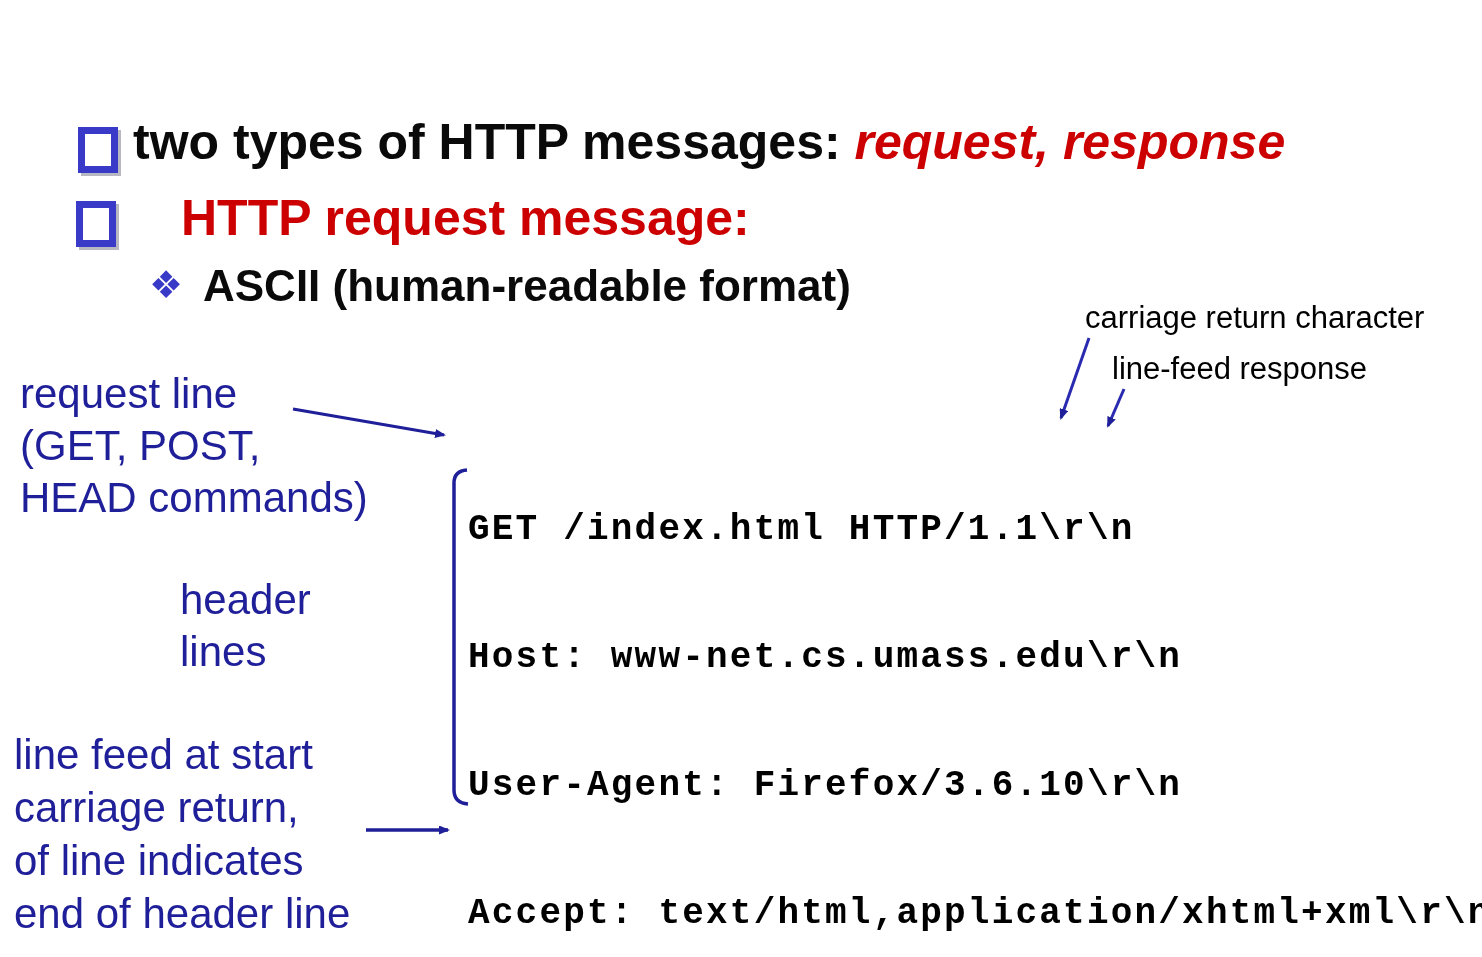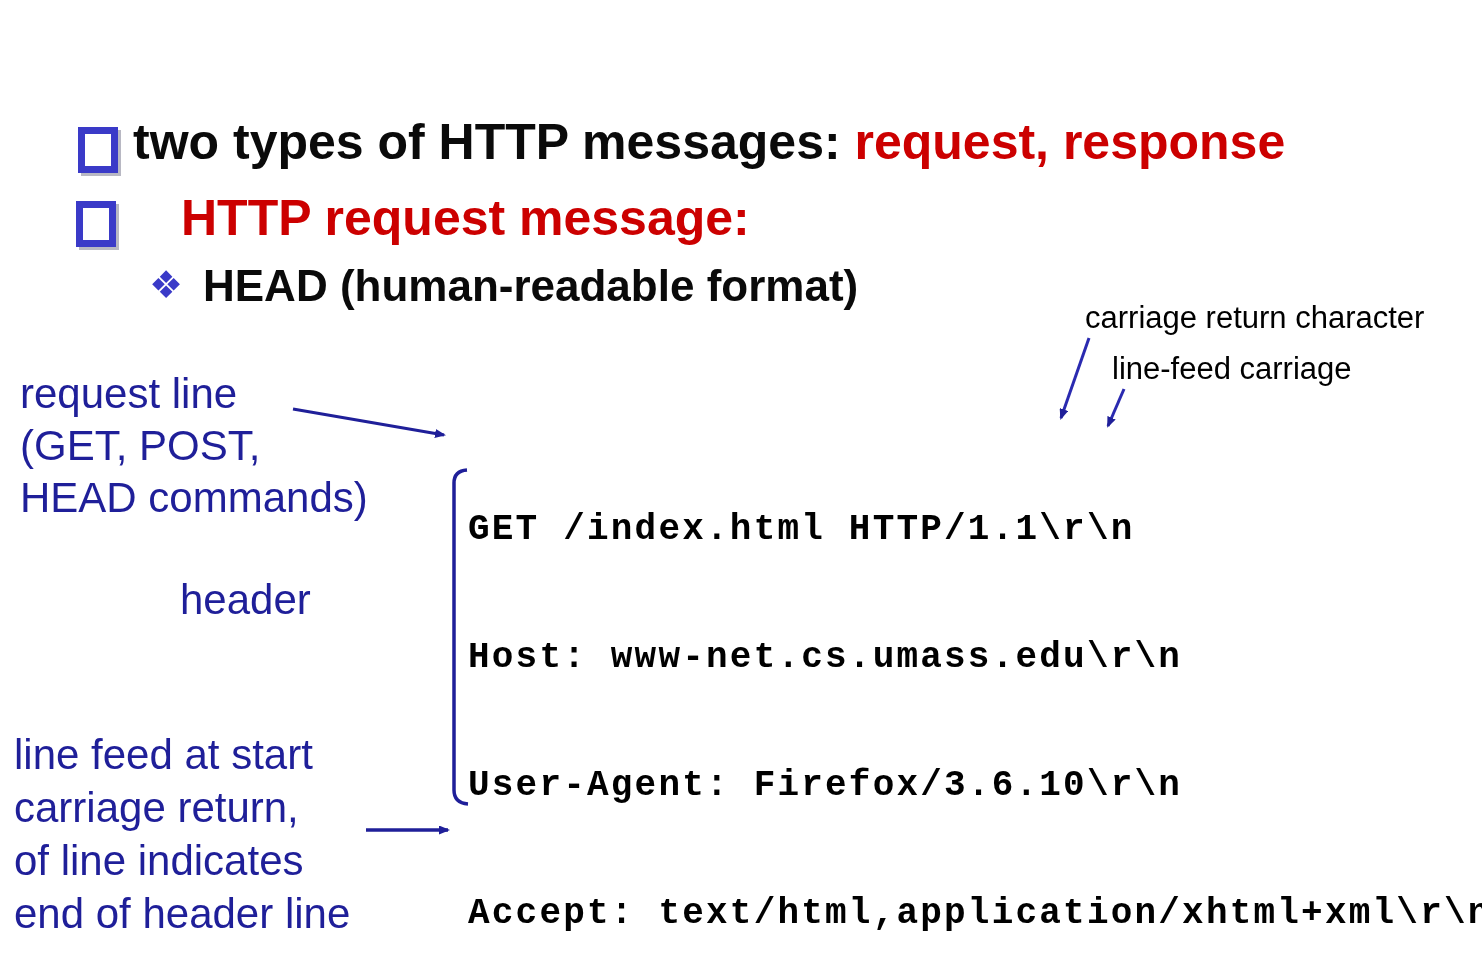--- a/index.html
+++ b/index.html
@@ -21,21 +21,21 @@
   }
   #sq1{left:78px;top:127px;}
   #sq2{left:76px;top:201px;}
 
   .h1{
     left:133px;top:112px;
     font-size:50px;font-weight:700;
     color:#0a0a0a;line-height:1.2;
     white-space:nowrap;
   }
-  .h1 .red{color:#cc0000;}
+  .h1 .red{color:#cc0000;font-style:italic;}
   .h2{
     left:133px;top:188px;
     font-size:50px;font-weight:700;
     color:#cc0000;line-height:1.2;
     white-space:nowrap;
     margin-left:48px;
   }
   .diamond{
     left:149px;top:266px;
     font-size:38px;color:#3a3ac8;
@@ -87,33 +87,34 @@
 </head>
 <body>
 
 <div class="abs sq-bullet" id="sq1"></div>
 <div class="abs h1"><span>two types of HTTP messages: </span><span class="red">request, response</span></div>
 
 <div class="abs sq-bullet" id="sq2"></div>
 <div class="abs h2">HTTP request message:</div>
 
 <div class="abs diamond">❖</div>
-<div class="abs ascii-line">HEAD (human-readable format)</div>
+<div class="abs ascii-line">ASCII (human-readable format)</div>
 
 <div class="abs charlabel" id="label-cr">carriage return character</div>
-<div class="abs charlabel" id="label-lf">line-feed carriage</div>
+<div class="abs charlabel" id="label-lf">line-feed response</div>
 
 <div class="abs navy" id="request-line-note">
   <div>request line</div>
   <div>(GET, POST,</div>
   <div>HEAD commands)</div>
 </div>
 
 <div class="abs navy" id="header-lines-note">
   <div>header</div>
+  <div>lines</div>
 </div>
 
 <div class="abs navy" id="end-headers-note">
   <div>line feed at start</div>
   <div>carriage return,</div>
   <div>of line indicates</div>
   <div>end of header line</div>
 </div>
 
 <div class="abs" id="http-block">

